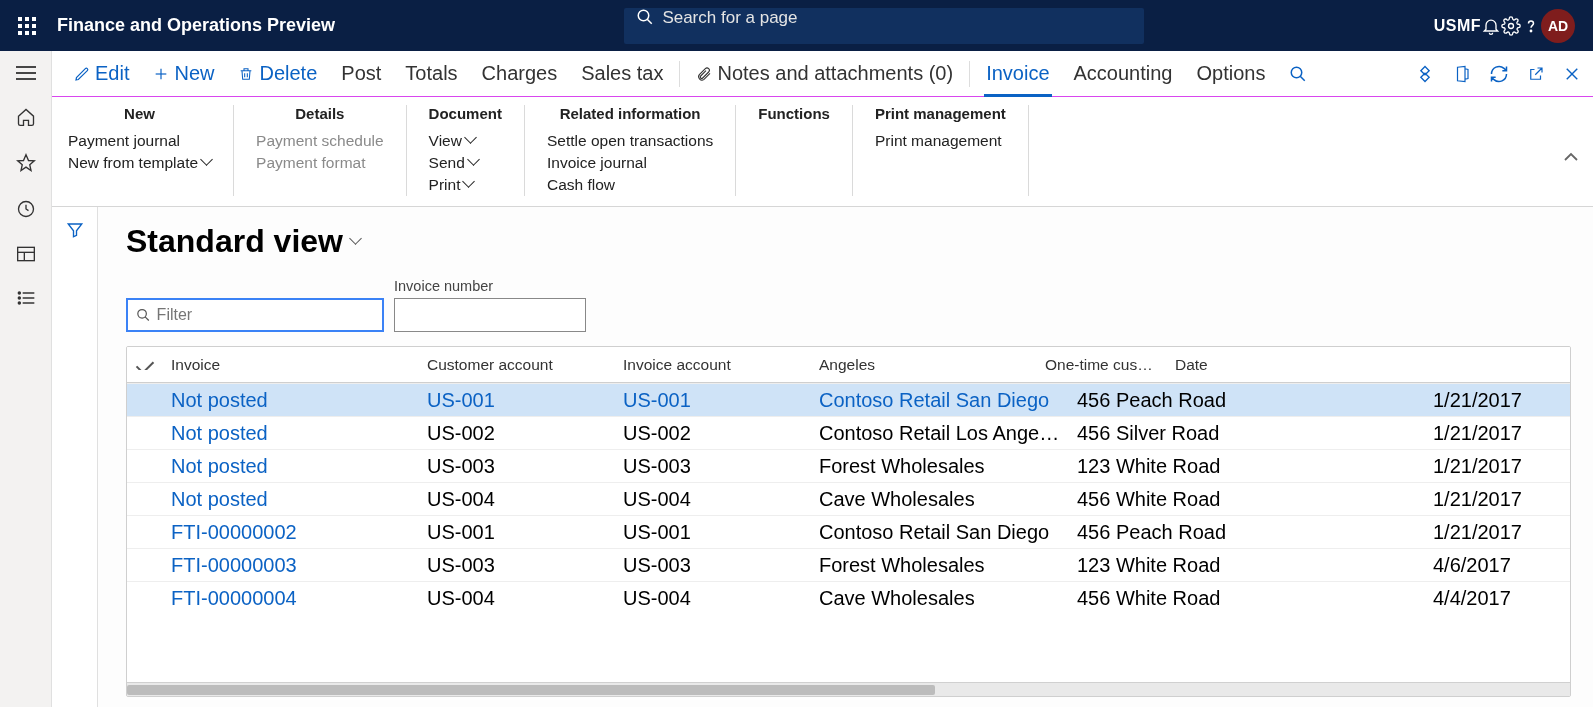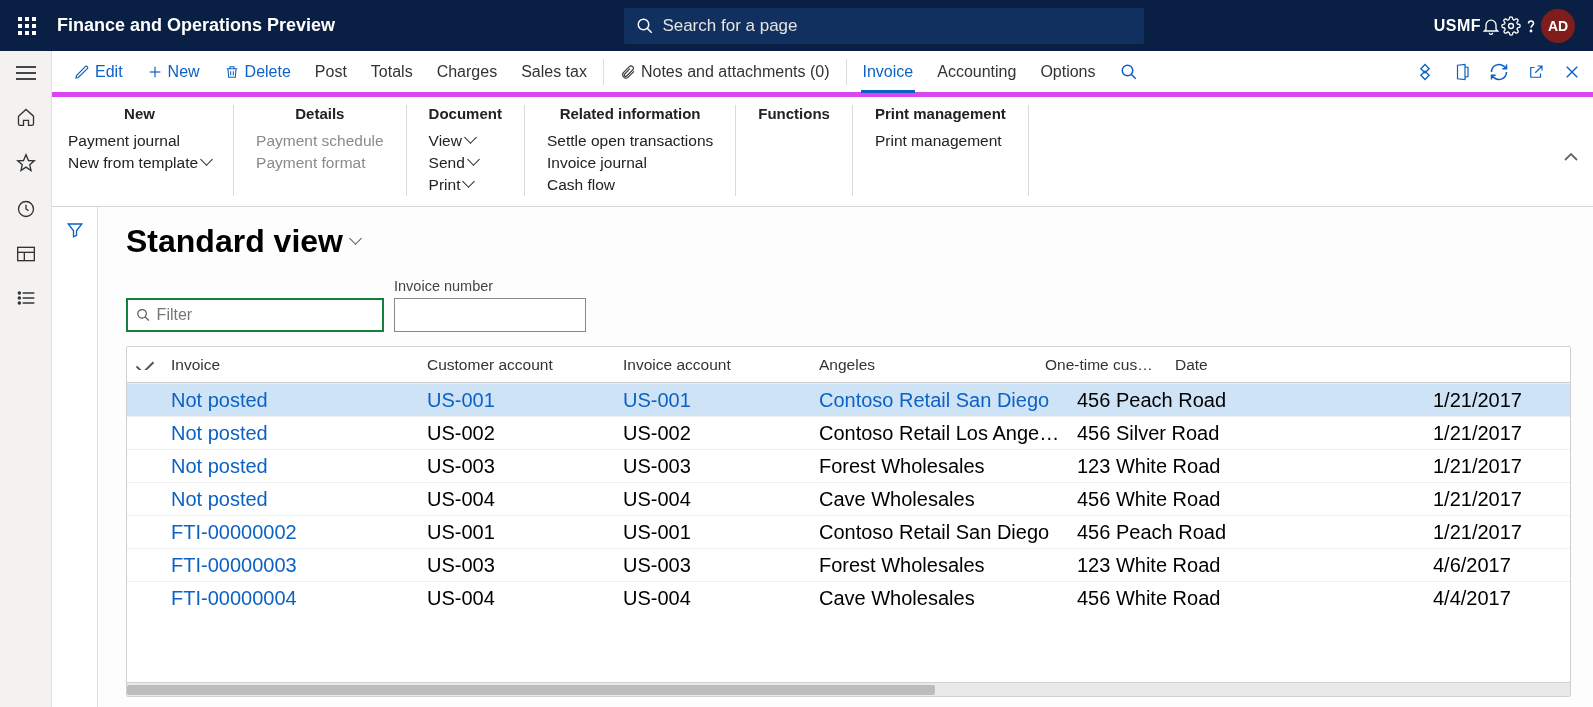--- a/index.html
+++ b/index.html
@@ -5,35 +5,35 @@
 * { box-sizing: border-box; margin: 0; padding: 0; font-family: "Segoe UI", Arial, sans-serif; }
 body { width: 1593px; height: 707px; overflow: hidden; background: #fff; }
 
 
 .banner { background: #0a1f44; height: 51px; display: flex; align-items: center; color: #fff; padding: 0 10px; }
 .banner-left { display: flex; align-items: center; gap: 13px; }
 .waffle { width: 18px; height: 18px; display: grid; grid-template-columns: repeat(3,4px); grid-template-rows: repeat(3,4px); gap: 3px; margin: 0 8px; cursor: pointer; }
 .waffle span { background: #fff; width: 4px; height: 4px; }
 .app-title { font-size: 18px; font-weight: 600; }
 .search-wrap { flex: 1; display: flex; justify-content: center; }
-.search-box { display: flex; align-items: center; background:#11305f; width: 520px; height: 36px; border-radius: 2px; color: #e4e4e4; padding: 0 12px; gap: 8px; font-size: 17px; }
+.search-box { display: flex; align-items: flex-start; background:#11305f; width: 520px; height: 36px; border-radius: 2px; color: #e4e4e4; padding: 0 12px; gap: 8px; font-size: 17px; }
 .banner-right { display: flex; align-items: center; padding-right: 8px; }
 .company-badge { font-size: 16px; font-weight: 600; letter-spacing: .5px; }
 .avatar { width: 34px; height: 34px; border-radius: 50%; background: #7f1d1d; display: flex; align-items: center; justify-content: center; font-weight: 700; font-size: 14px; }
 .hicon { width: 20px; height: 20px; display: flex; align-items: center; justify-content: center; cursor: pointer; }
 
 
 .app-body { display: flex; height: calc(100% - 51px); }
 .leftnav { width: 52px; background: #f3f2f1; border-right: 1px solid #e0e0e0; display: flex; flex-direction: column; align-items: center; padding-top: 14px; gap: 26px; }
 .leftnav .navicon { color: #333; cursor: pointer; }
 
 .work { flex: 1; display: flex; flex-direction: column; }
 
 
-.actionbar { display: flex; align-items: center; height: 46px; border-bottom: 5px solid #d946ef; padding: 0 6px 0 10px; font-size: 16px; color: #333; }
+.actionbar { display: flex; align-items: center; height: 46px; border-bottom: 1px solid #d946ef; padding: 0 6px 0 10px; font-size: 20px; color: #333; }
 .actionbar .act { display: flex; align-items: center; gap: 5px; padding: 0 12px; height: 100%; cursor: pointer; position: relative; }
 .actionbar .act.active { color:#0b62c4; }
 .actionbar .act.active::after { content:""; position:absolute; left:10px; right:10px; bottom:-1px; height:3px; background:#0b62c4; }
 .actionbar .sep { width: 1px; height: 26px; background: #ddd; margin: 0 4px; }
 .actionbar .spacer { flex: 1; }
 .actionbar .rightacts { display: flex; align-items: center; gap: 18px; padding-right: 6px; color:#0b62c4; }
 .blue { color:#0b62c4; }
 
 
 .ribbon { display: flex; border-bottom: 1px solid #d6d6d6; padding: 8px 16px 10px 16px; position: relative; }
@@ -45,21 +45,21 @@
 .rgroup .ritem.disabled { color: #8a8a8a; cursor: default; }
 .ribbon .collapse { position:absolute; right:14px; top:50%; color:#666; cursor:pointer; }
 
 
 .content-row { display: flex; flex: 1; overflow: hidden; }
 .filterstrip { width: 46px; display:flex; justify-content:center; padding-top:14px; border-right:1px solid #e0e0e0; color:#0b62c4; }
 .page { flex:1; padding: 16px 22px 10px 28px; overflow:hidden; display:flex; flex-direction:column; background:#fdfdfd; }
 .page h5.breadcrumb { font-size: 17px; font-weight: 400; color:#333; margin-bottom:4px; }
 .page h1.viewtitle { font-size: 32px; font-weight: 600; display:flex; align-items:center; gap:8px; margin-bottom: 18px; }
 .filters { display:flex; gap: 10px; align-items:flex-end; margin-bottom: 14px; }
-.filter-box { border:2px solid #15803d; height:34px; width:258px; display:flex; align-items:center; padding:0 8px; gap:6px; background:#fff; }
+.filter-box { border:2px solid #3b82f6; height:34px; width:258px; display:flex; align-items:center; padding:0 8px; gap:6px; background:#fff; }
 .filter-box input { border:none; outline:none; font-size:16px; width:100%; }
 .labelled-input { display:flex; flex-direction:column; gap:4px; }
 .labelled-input label { font-size:14.5px; color:#444; }
 .labelled-input input { border:1px solid #888; height:34px; width:192px; padding:0 8px; font-size:16px; }
 
 
 .gridouter { flex:1; border:1px solid #cfcfcf; background:#fff; display:flex; flex-direction:column; border-radius:2px; overflow:hidden; }
 .gridhead { display:flex; height:36px; align-items:center; border-bottom:1px solid #cfcfcf; font-size:15.5px; color:#333; font-weight:400; background:#fff; }
 .gridbody { flex:1; overflow-y:auto; }
 .row { display:flex; height:33px; align-items:center; font-size:20px; border-top:1px solid #eee; }

